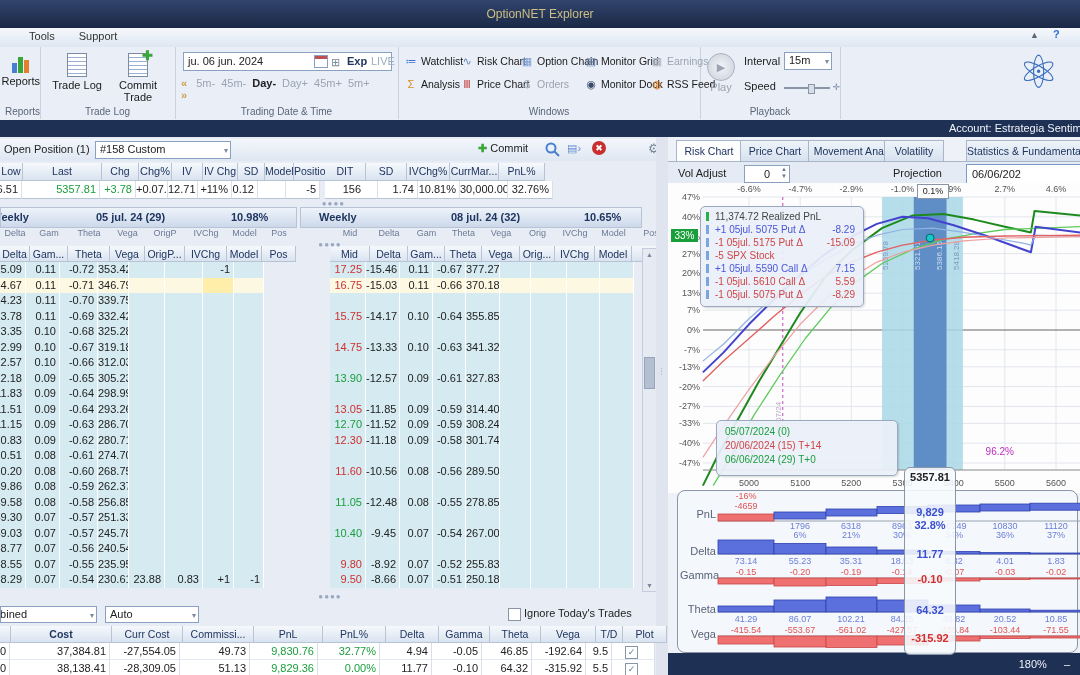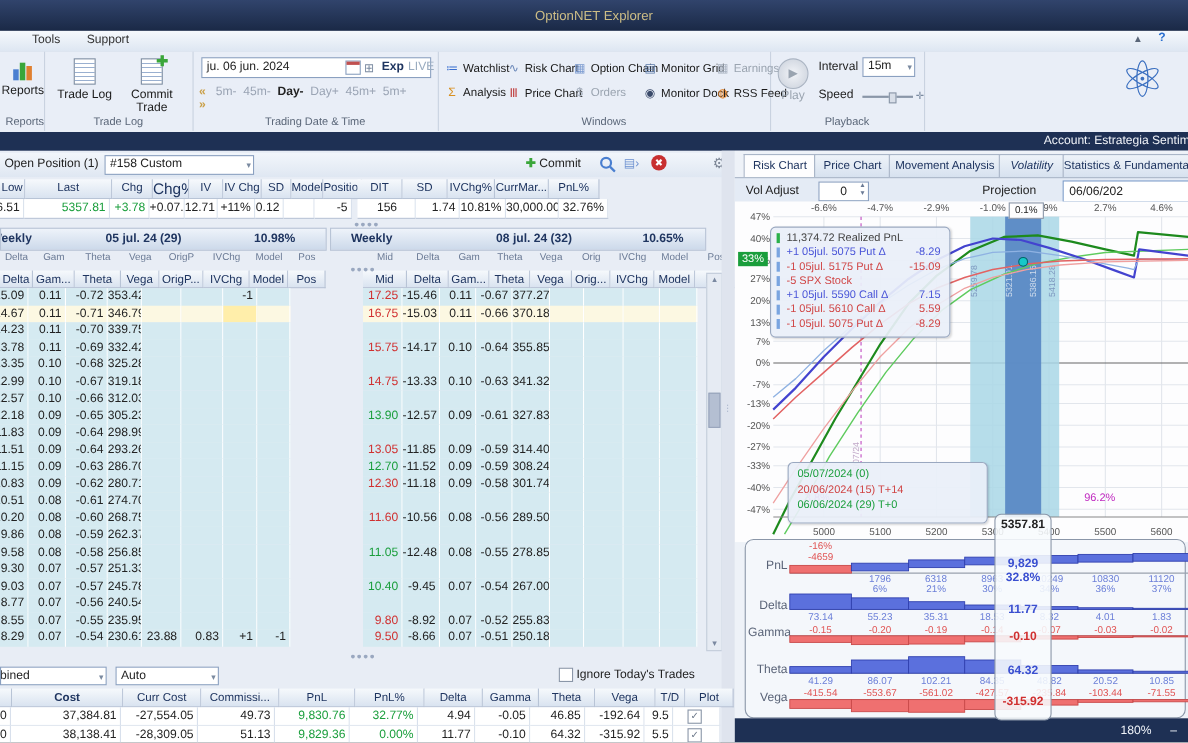--- a/index.html
+++ b/index.html
@@ -187,21 +187,21 @@
     <span class="abs" style="left:567px;top:3px;color:#6a8fd0;">▤›</span>
     <span class="abs" style="left:592px;top:2px;width:14px;height:14px;border-radius:50%;background:#c83030;color:#fff;text-align:center;line-height:14px;font-size:9px;">✖</span>
     <span class="abs" style="left:648px;top:2px;color:#7a8494;font-size:13px;">⚙</span>
   </div>
 
   <div id="summary-left" class="abs" style="left:0;top:163px;">
       <div class="row">
         <div class="thead" style="width: 22px; height: 17px; line-height: 17px; font-size: 10.5px;">Low</div>
         <div class="thead" style="width: 78px; height: 17px; line-height: 17px; font-size: 10.5px;">Last</div>
         <div class="thead" style="width: 36px; height: 17px; line-height: 17px; font-size: 10.5px;">Chg</div>
-        <div class="thead" style="width: 32px; height: 17px; line-height: 17px; font-size: 14px; text-align: right;">Chg%</div>
+        <div class="thead" style="width: 32px; height: 17px; line-height: 17px; font-size: 11px;">Chg%</div>
         <div class="thead" style="width: 30px; height: 17px; line-height: 17px; font-size: 10.5px;">IV</div>
         <div class="thead" style="width: 34px; height: 17px; line-height: 17px; font-size: 10.5px;">IV Chg</div>
         <div class="thead" style="width: 26px; height: 17px; line-height: 17px; font-size: 10.5px;">SD</div>
         <div class="thead" style="width: 28px; height: 17px; line-height: 17px; font-size: 10.5px;">Model</div>
         <div class="thead" style="width: 34px; height: 17px; line-height: 17px; font-size: 10.5px;">Position</div>
       </div>
       <div class="row">
         <div class="tcell clipL" style="width: 18px; height: 17px; line-height: 17px; padding-right: 3px; border-bottom: 1px solid rgb(184, 196, 214);">
           <span>56.51</span>
         </div>
@@ -849,21 +849,21 @@
         <div class="tcell" style="width: 22px; height: 16px; line-height: 16px; border-bottom: 1px solid rgb(226, 232, 240);">5.5</div>
         <div class="tcell" style="width: 39px; height: 16px; line-height: 16px; border-bottom: 1px solid rgb(226, 232, 240); text-align: center;"><span class="cbx">✓</span></div>
       </div>
     </div>
 
   <div class="abs" style="left:668px;top:137px;width:412px;height:538px;background:#eef2f8;"></div>
   <div id="tabs">
       <div class="tab active" style="left: 676px; width: 64px;">Risk Chart</div>
       <div class="tab" style="left: 740px; width: 68px;">Price Chart</div>
       <div class="tab" style="left: 808px; width: 100px;">Movement Analysis</div>
-      <div class="tab" style="left: 908px; width: 58px; font-style: italic;">Volatility</div>
+      <div class="tab" style="left: 884px; width: 58px;">Volatility</div>
       <div class="tab" style="left: 966px; width: 114px;">Statistics &amp; Fundamenta</div>
     </div>
   <div class="abs" style="left:668px;top:161px;width:412px;height:24px;background:#e4ebf5;border-top:1px solid #aab6c8;">
     <span class="abs" style="left:10px;top:5px;">Vol Adjust</span>
     <span class="abs" style="left:76px;top:3px;width:44px;height:16px;background:#fff;border:1px solid #8aa0c0;text-align:center;line-height:16px;">
       <span>0</span>
       <i style="position:absolute;right:2px;top:0px;font-style:normal;font-size:6px;color:#6a7a95;line-height:7px;">▲<br>▼</i>
     </span>
     <span class="abs" style="left:225px;top:5px;">Projection</span>
     <span class="abs" style="left:298px;top:2px;width:116px;height:18px;background:#fff;border:1px solid #7a9ac8;line-height:18px;padding-left:5px;">

